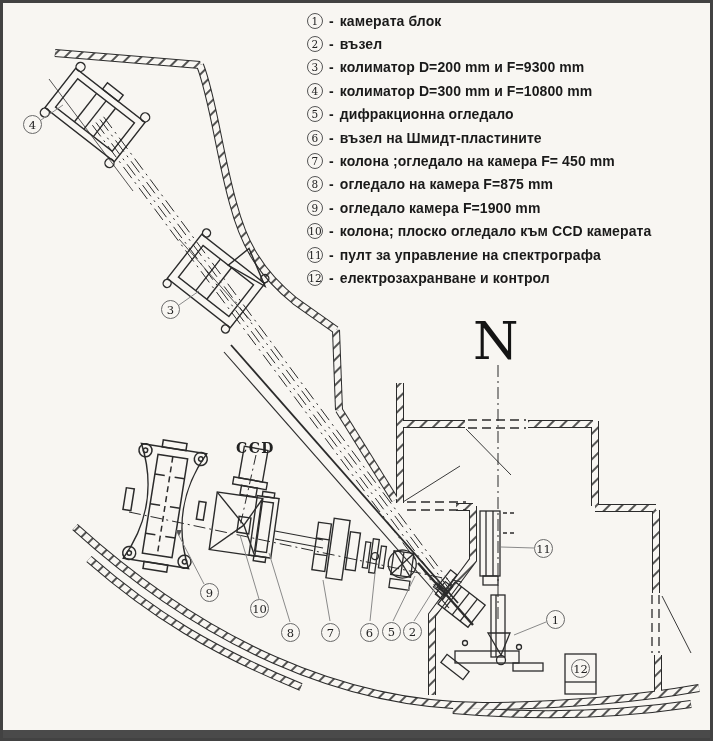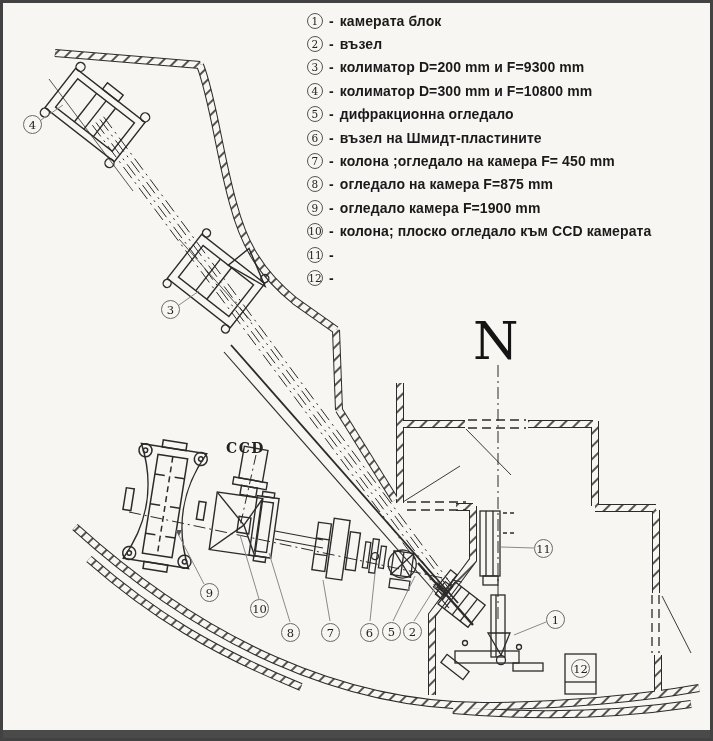--- a/index.html
+++ b/index.html
@@ -344,30 +344,32 @@
       <span>огледало камера F=1900 mm</span>
     </div>
     <div class="legend-row">
       <span class="legend-num">10</span>
       <span class="legend-sep">-</span>
       <span>колона; плоско огледало към CCD камерата</span>
     </div>
     <div class="legend-row">
       <span class="legend-num">11</span>
       <span class="legend-sep">-</span>
+      <span>пулт за управление на спектрографа</span>
     </div>
     <div class="legend-row">
       <span class="legend-num">12</span>
       <span class="legend-sep">-</span>
+      <span>електрозахранване и контрол</span>
     </div>
   </div>
 
   <div class="north" style="left:470px;top:312px;">N</div>
 
-  <div class="ccd-label" style="left:223px;top:437px;">CCD</div>
+  <div class="ccd-label" style="left:233px;top:437px;">CCD</div>
 
   <div class="callout" style="left:20px;top:112px;">4</div>
   <div class="callout" style="left:158px;top:297px;">3</div>
   <div class="callout" style="left:197px;top:580px;">9</div>
   <div class="callout" style="left:247px;top:596px;">10</div>
   <div class="callout" style="left:278px;top:620px;">8</div>
   <div class="callout" style="left:318px;top:620px;">7</div>
   <div class="callout" style="left:357px;top:620px;">6</div>
   <div class="callout" style="left:379px;top:619px;">5</div>
   <div class="callout" style="left:400px;top:619px;">2</div>

